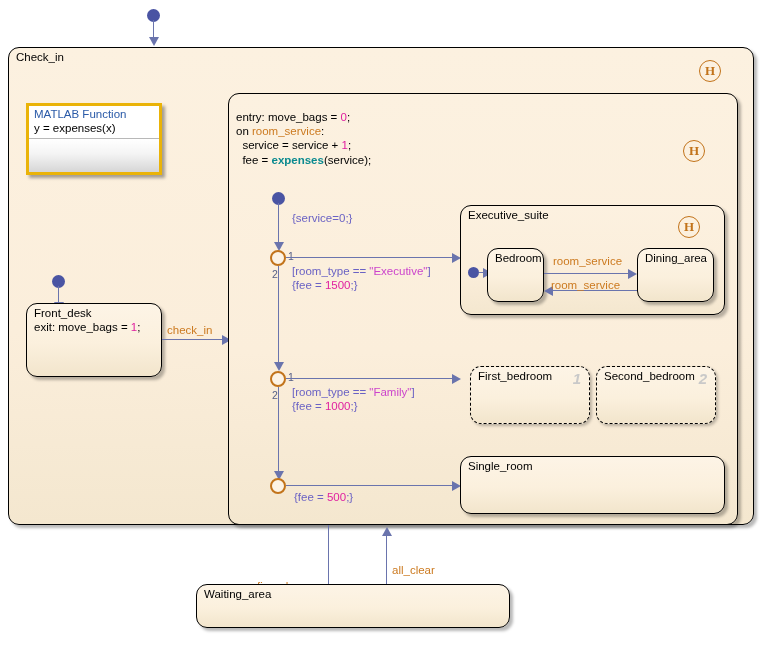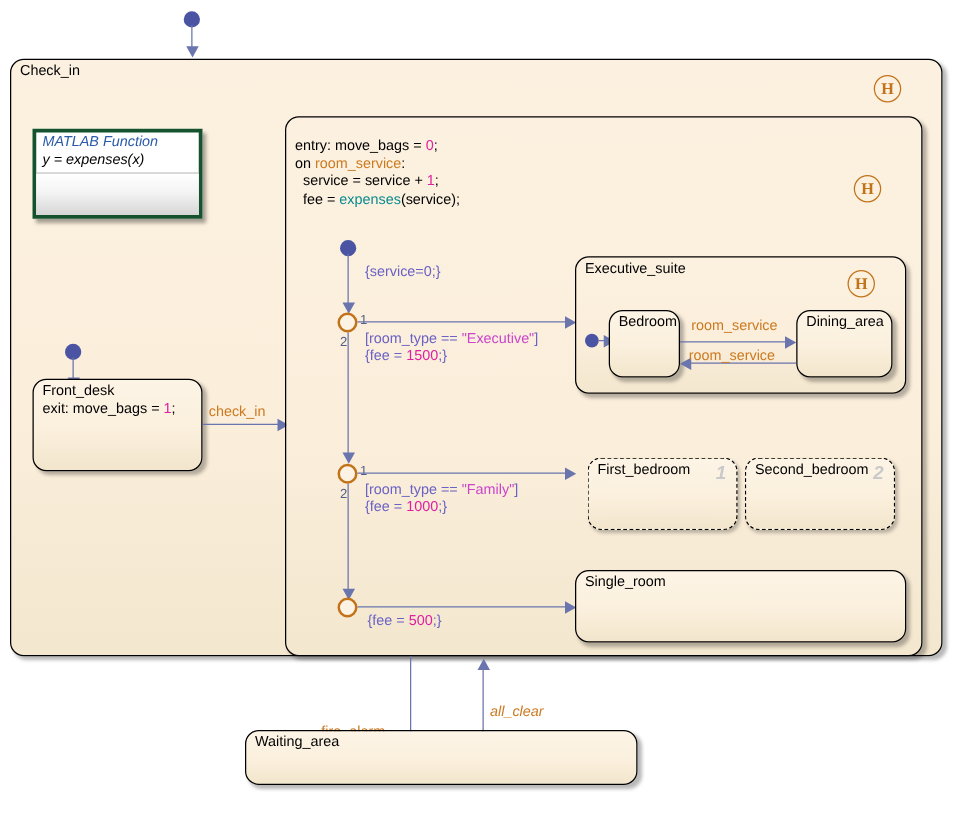--- a/index.html
+++ b/index.html
@@ -37,21 +37,21 @@
   }
   .state .ord{
     position:absolute;right:8px;top:3px;
     font-style:italic;font-weight:bold;font-size:15px;
     color:#c9c9c9;
   }
 
   
   .kw-ev{color:#cc7a20;}      
   .kw-num{color:#e020a0;}     
-  .kw-fn{color:#0b8a8f;}      
+  .kw-fn{color:#0b8a8f;font-weight:bold;}      
   .kw-str{color:#cc44cc;}     
 
   
   .hist{
     position:absolute;width:22px;height:22px;border-radius:50%;
     border:1.6px solid #c2731a;box-sizing:border-box;
     color:#c2731a;font-size:13px;font-weight:bold;
     text-align:center;line-height:19px;
     font-family:"Liberation Serif","DejaVu Serif",serif;
   }
@@ -98,23 +98,22 @@
   
   .tlabel{
     position:absolute;white-space:pre;line-height:14px;font-size:11.5px;
   }
   .tlabel.ev{color:#cc7a20;}
   .tlabel.cond{color:#6a62c4;}
 
   
   .mlfcn{
     position:absolute;box-sizing:border-box;
-    border:3px solid #14532d;background:#ffffff;
+    border:3px solid #eab308;background:#ffffff;
     box-shadow:3px 3px 3px rgba(0,0,0,0.35);
-    font-style:italic;
   }
   .mlfcn .mtitle{
     position:absolute;left:5px;top:2px;color:#2a5aa8;font-size:11.5px;
   }
   .mlfcn .msig{
     position:absolute;left:5px;top:16px;color:#000;font-size:11.5px;
   }
   .mlfcn .msep{
     position:absolute;left:0;right:0;top:32px;height:1px;background:#b8b8b8;
   }
@@ -233,19 +232,19 @@
   <div class="state" style="left:460px;top:456px;width:265px;height:58px;">
     <div class="label">Single_room</div>
   </div>
 
   <div class="line v" style="left:328px;top:525px;height:64px;"></div>
   <div class="arrow down" style="left:323.5px;top:587px;"></div>
   <div class="tlabel ev" style="left:257px;top:563px;margin-top:16px;">fire_alarm</div>
 
   <div class="line v" style="left:386px;top:536px;height:60px;"></div>
   <div class="arrow up" style="left:381.5px;top:527px;"></div>
-  <div class="tlabel ev" style="left:392px;top:563px;font-style:italic;">all_clear</div>
+  <div class="tlabel ev" style="left:392px;top:563px;">all_clear</div>
 
   <div class="state" style="left:196px;top:584px;width:314px;height:44px;">
     <div class="label">Waiting_area</div>
   </div>
 
 </div>
 
 </body></html>

